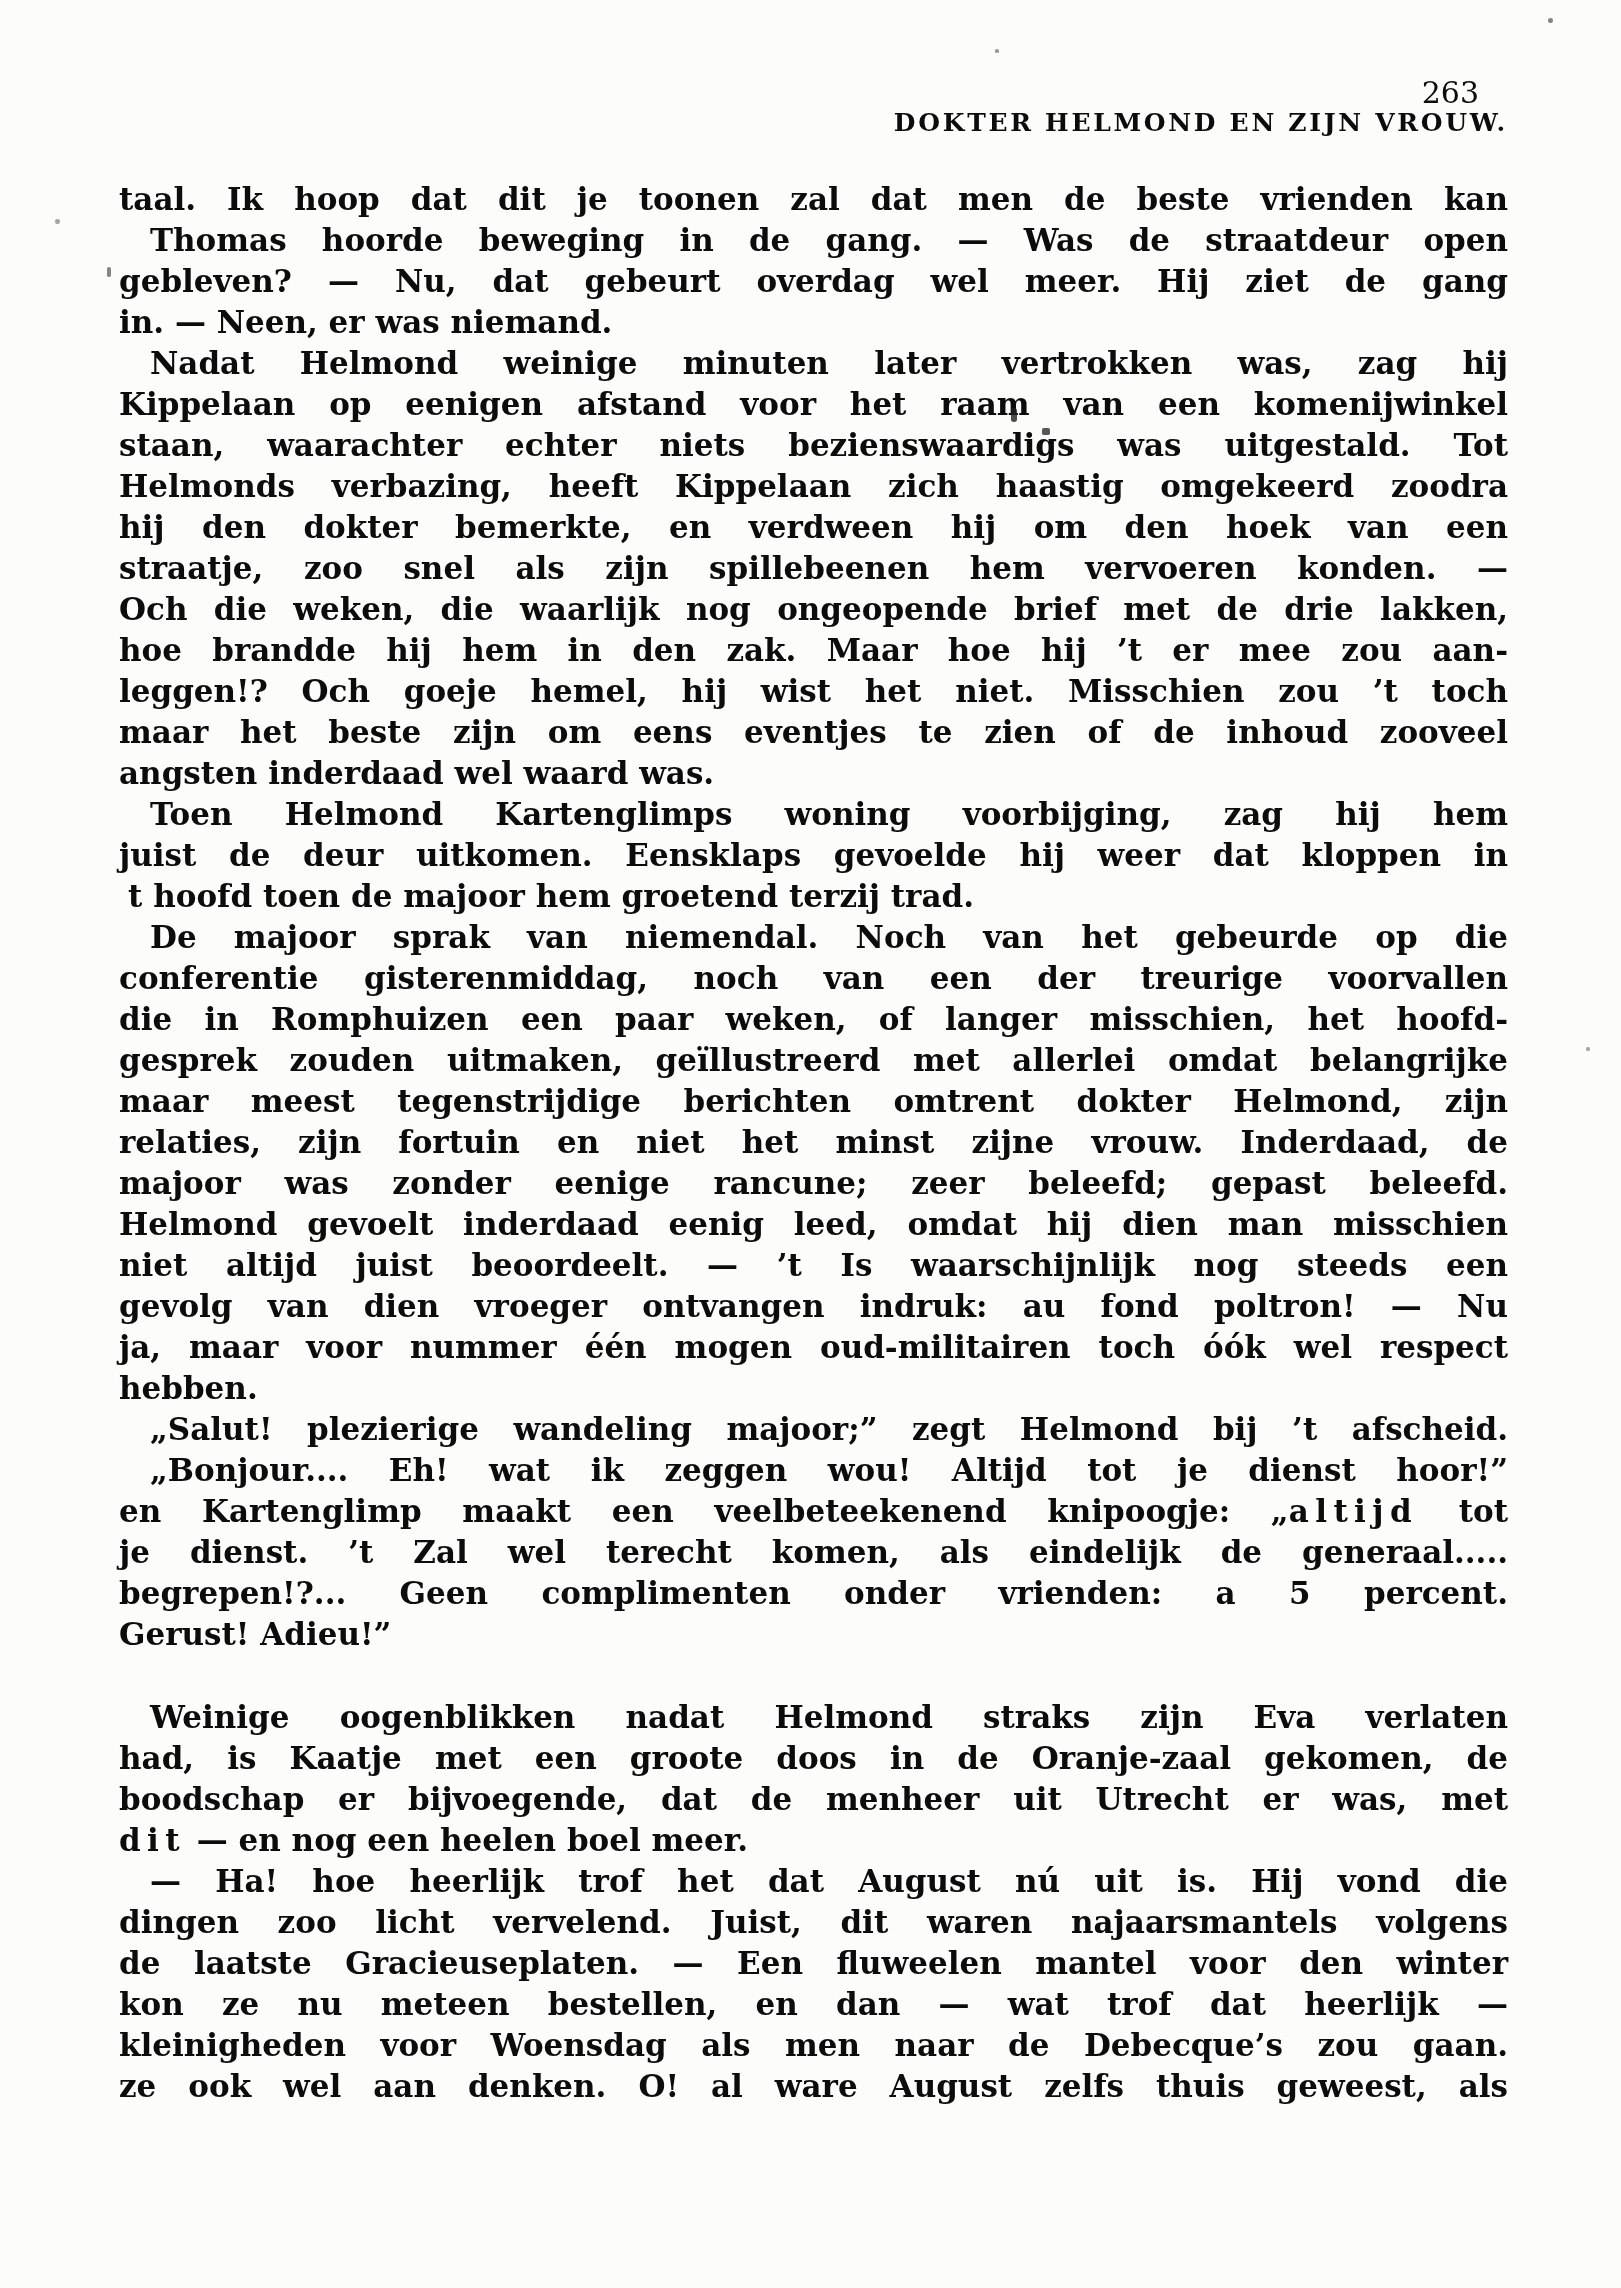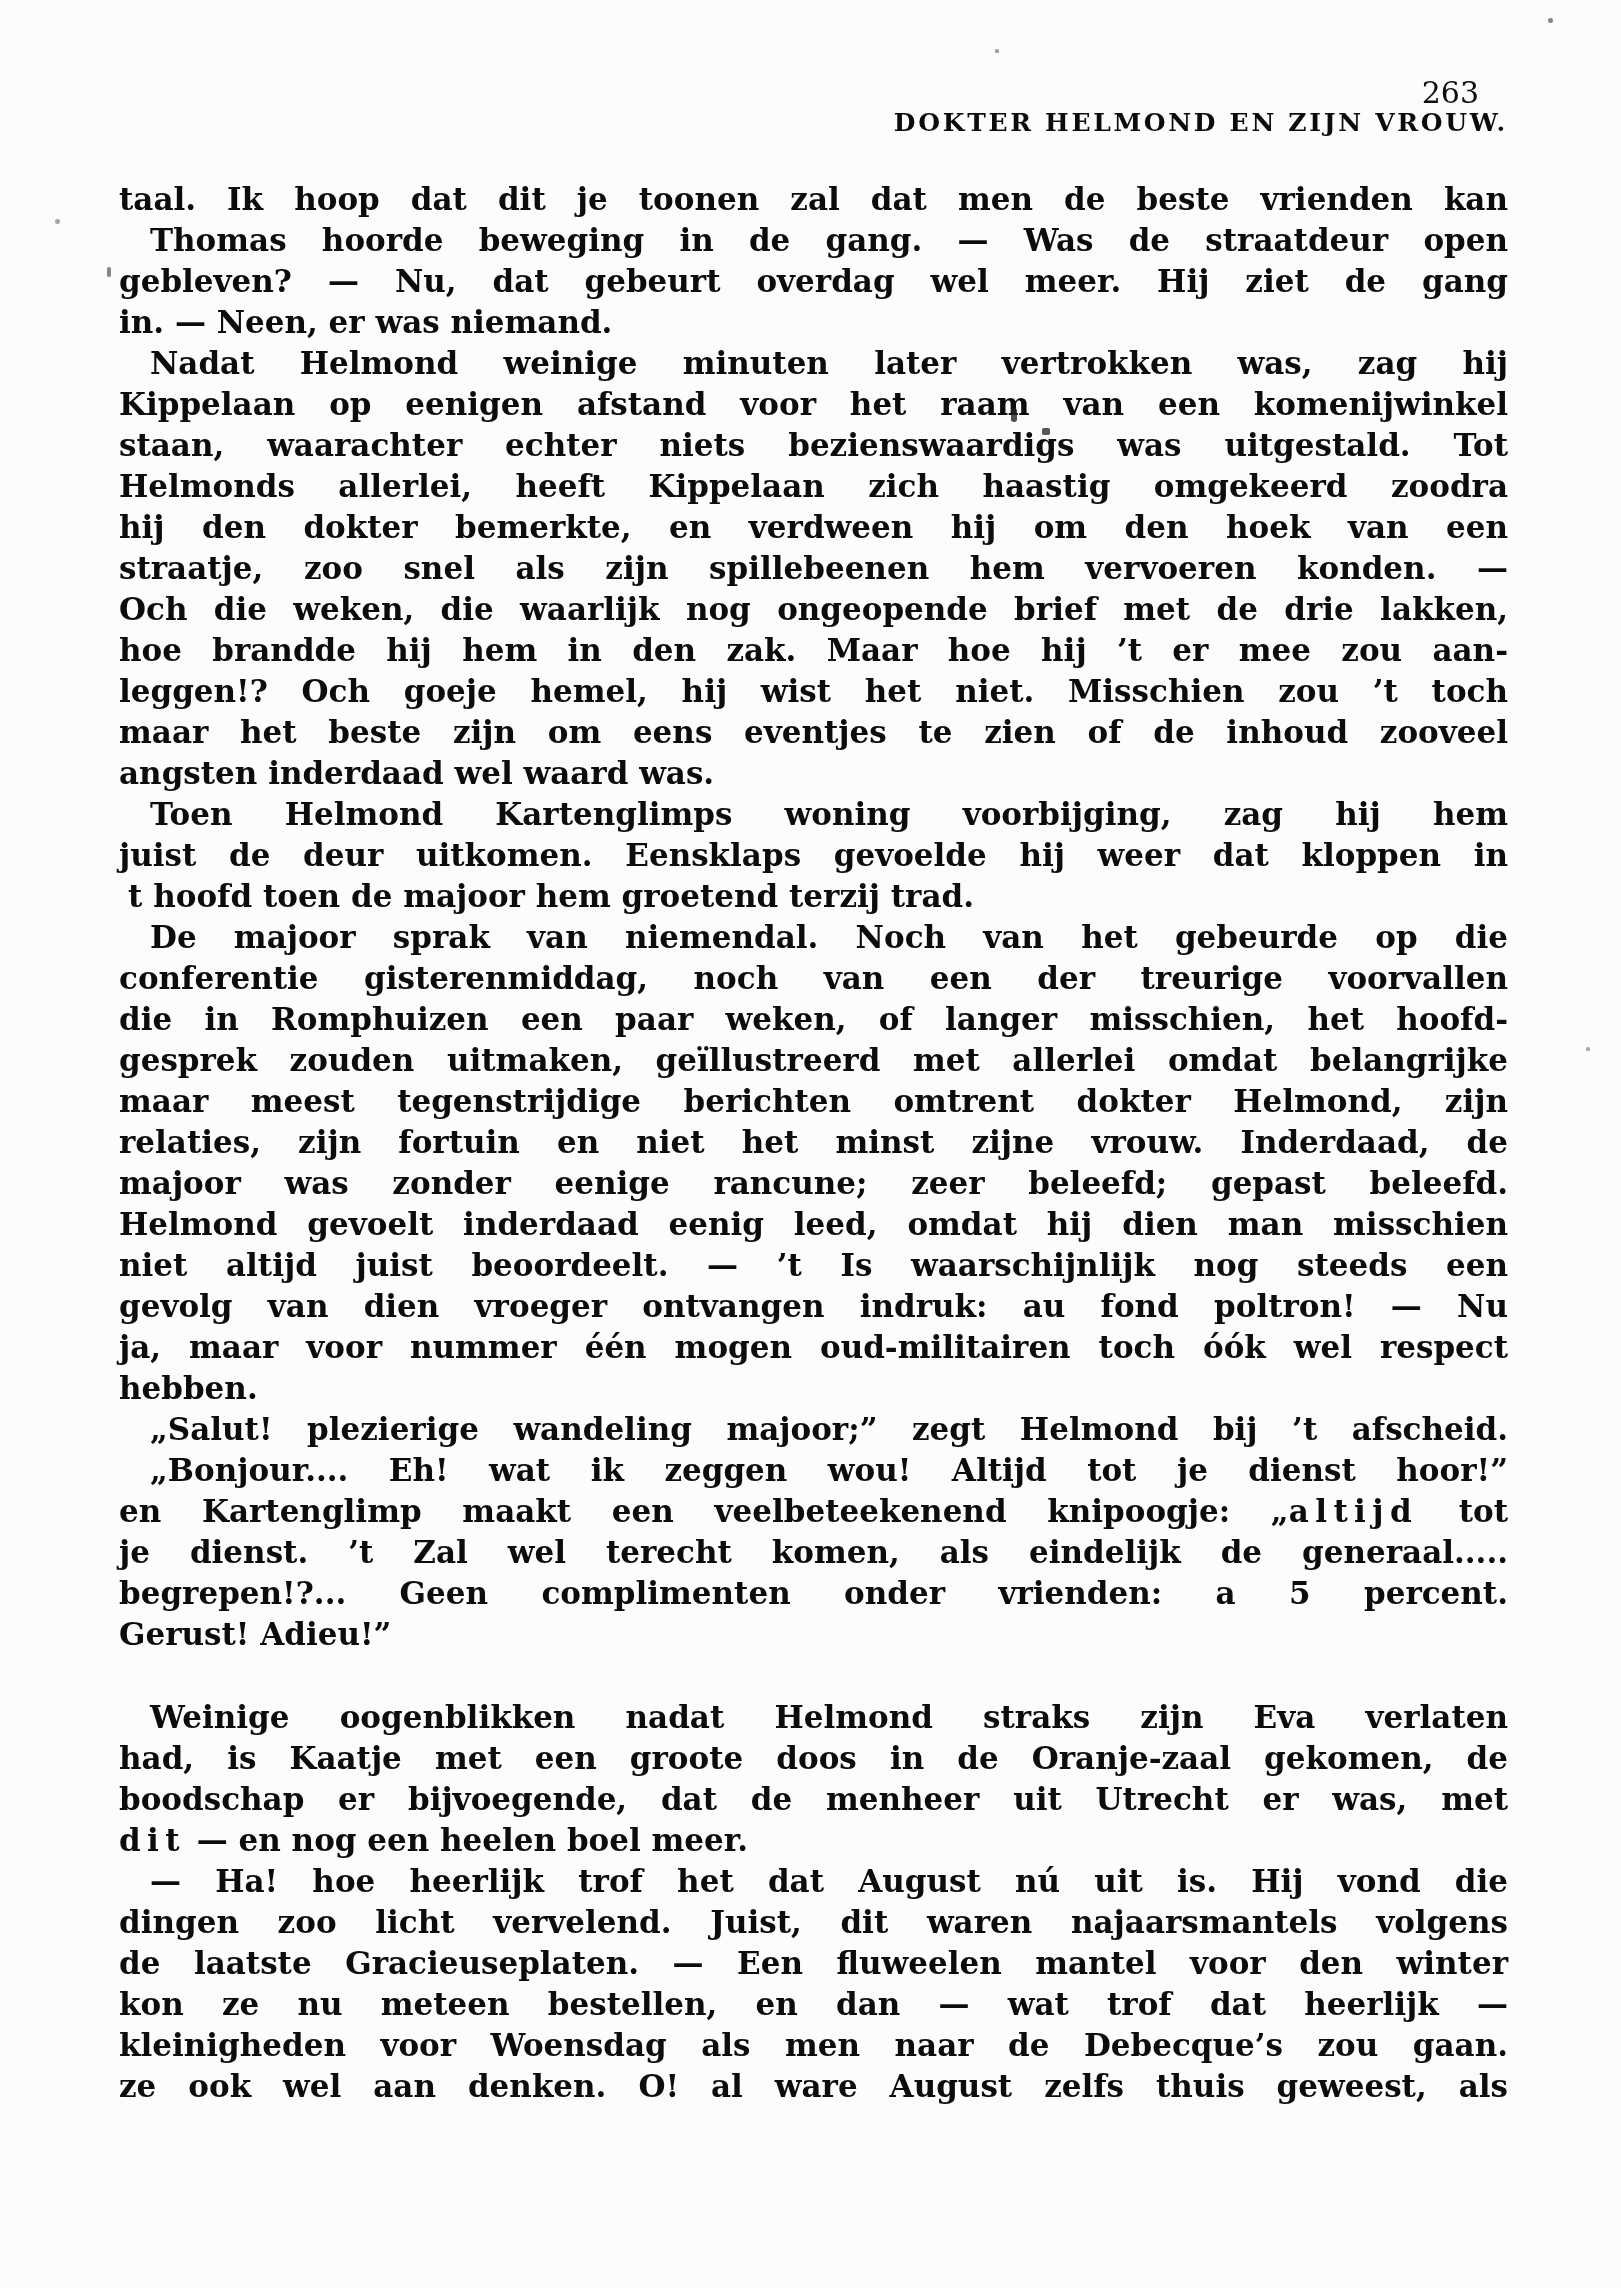--- a/index.html
+++ b/index.html
@@ -62,21 +62,21 @@
   <div class="page-number">263</div>
 
   <div class="text-block">
       <div class="line"><span>taal. Ik hoop dat dit je toonen zal dat men de beste vrienden kan</span></div>
       <div class="line indent"><span>Thomas hoorde beweging in de gang. — Was de straatdeur open</span></div>
       <div class="line"><span>gebleven? — Nu, dat gebeurt overdag wel meer. Hij ziet de gang</span></div>
       <div class="line end"><span>in. — Neen, er was niemand.</span></div>
       <div class="line indent"><span>Nadat Helmond weinige minuten later vertrokken was, zag hij</span></div>
       <div class="line"><span>Kippelaan op eenigen afstand voor het raam van een komenijwinkel</span></div>
       <div class="line"><span>staan, waarachter echter niets bezienswaardigs was uitgestald. Tot</span></div>
-      <div class="line"><span>Helmonds allerlei, heeft Kippelaan zich haastig omgekeerd zoodra</span></div>
+      <div class="line"><span>Helmonds verbazing, heeft Kippelaan zich haastig omgekeerd zoodra</span></div>
       <div class="line"><span>hij den dokter bemerkte, en verdween hij om den hoek van een</span></div>
       <div class="line"><span>straatje, zoo snel als zijn spillebeenen hem vervoeren konden. —</span></div>
       <div class="line"><span>Och die weken, die waarlijk nog ongeopende brief met de drie lakken,</span></div>
       <div class="line"><span>hoe brandde hij hem in den zak. Maar hoe hij ’t er mee zou aan-</span></div>
       <div class="line"><span>leggen!? Och goeje hemel, hij wist het niet. Misschien zou ’t toch</span></div>
       <div class="line"><span>maar het beste zijn om eens eventjes te zien of de inhoud zooveel</span></div>
       <div class="line end"><span>angsten inderdaad wel waard was.</span></div>
       <div class="line indent"><span>Toen Helmond Kartenglimps woning voorbijging, zag hij hem</span></div>
       <div class="line"><span>juist de deur uitkomen. Eensklaps gevoelde hij weer dat kloppen in</span></div>
       <div class="line end indent-sm"><span>t hoofd toen de majoor hem groetend terzij trad.</span></div>

